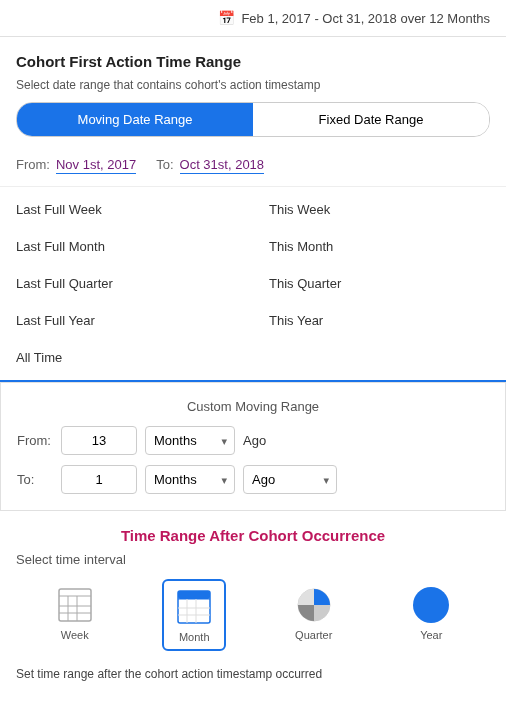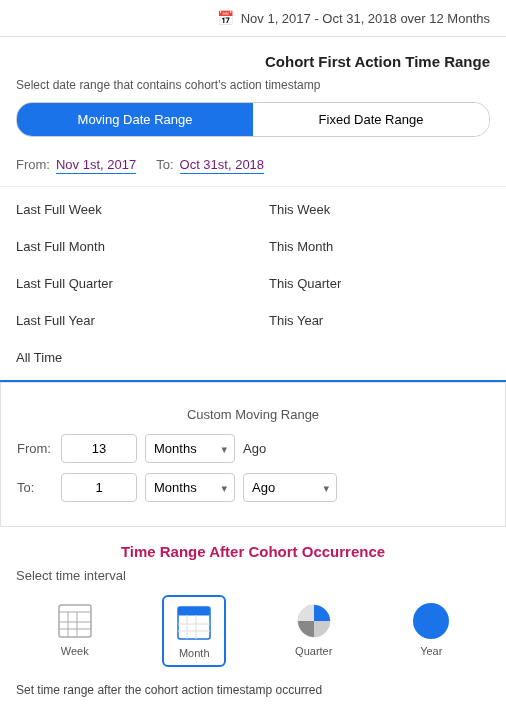--- a/index.html
+++ b/index.html
@@ -33,21 +33,21 @@
     }
 
     
     .main-content {
       background: #fff;
       padding: 0 0 16px 0;
     }
 
     
     .section-title {
-      text-align: right;
+      text-align: left;
       font-weight: 700;
       font-size: 15px;
       padding: 16px 16px 8px;
       color: #222;
     }
 
     .section-subtitle {
       font-size: 12px;
       color: #555;
       padding: 0 16px 10px;
@@ -110,21 +110,21 @@
     .quick-item {
       flex: 1;
       padding: 11px 16px;
       font-size: 13px;
       color: #333;
       cursor: pointer;
     }
 
     
     .custom-range-section {
-      padding: 24px 16px;
+      padding: 16px 16px;
       border: 1px solid #e0e0e0;
       margin: 0;
     }
     .custom-range-title {
       text-align: center;
       font-size: 13px;
       color: #555;
       margin-bottom: 12px;
     }
     .custom-range-row {
@@ -272,21 +272,21 @@
       padding-bottom: 4px;
       min-width: 60px;
     }
   </style>
 </head>
 <body>
 
 <div class="top-bar">
   <div class="top-bar-content">
     <span class="calendar-icon">📅</span>
-    <span>Nov 1, 2017 - Oct 31, 2018 over 12 Months</span>
+    <span>Feb 1, 2017 - Oct 31, 2018 over 12 Months</span>
   </div>
 </div>
 
 <div class="main-content">
 
   <div class="section-title">Cohort First Action Time Range</div>
   <div class="section-subtitle">Select date range that contains cohort's action timestamp</div>
 
   <div class="toggle-tabs">
     <div class="toggle-tab active">Moving Date Range</div>

